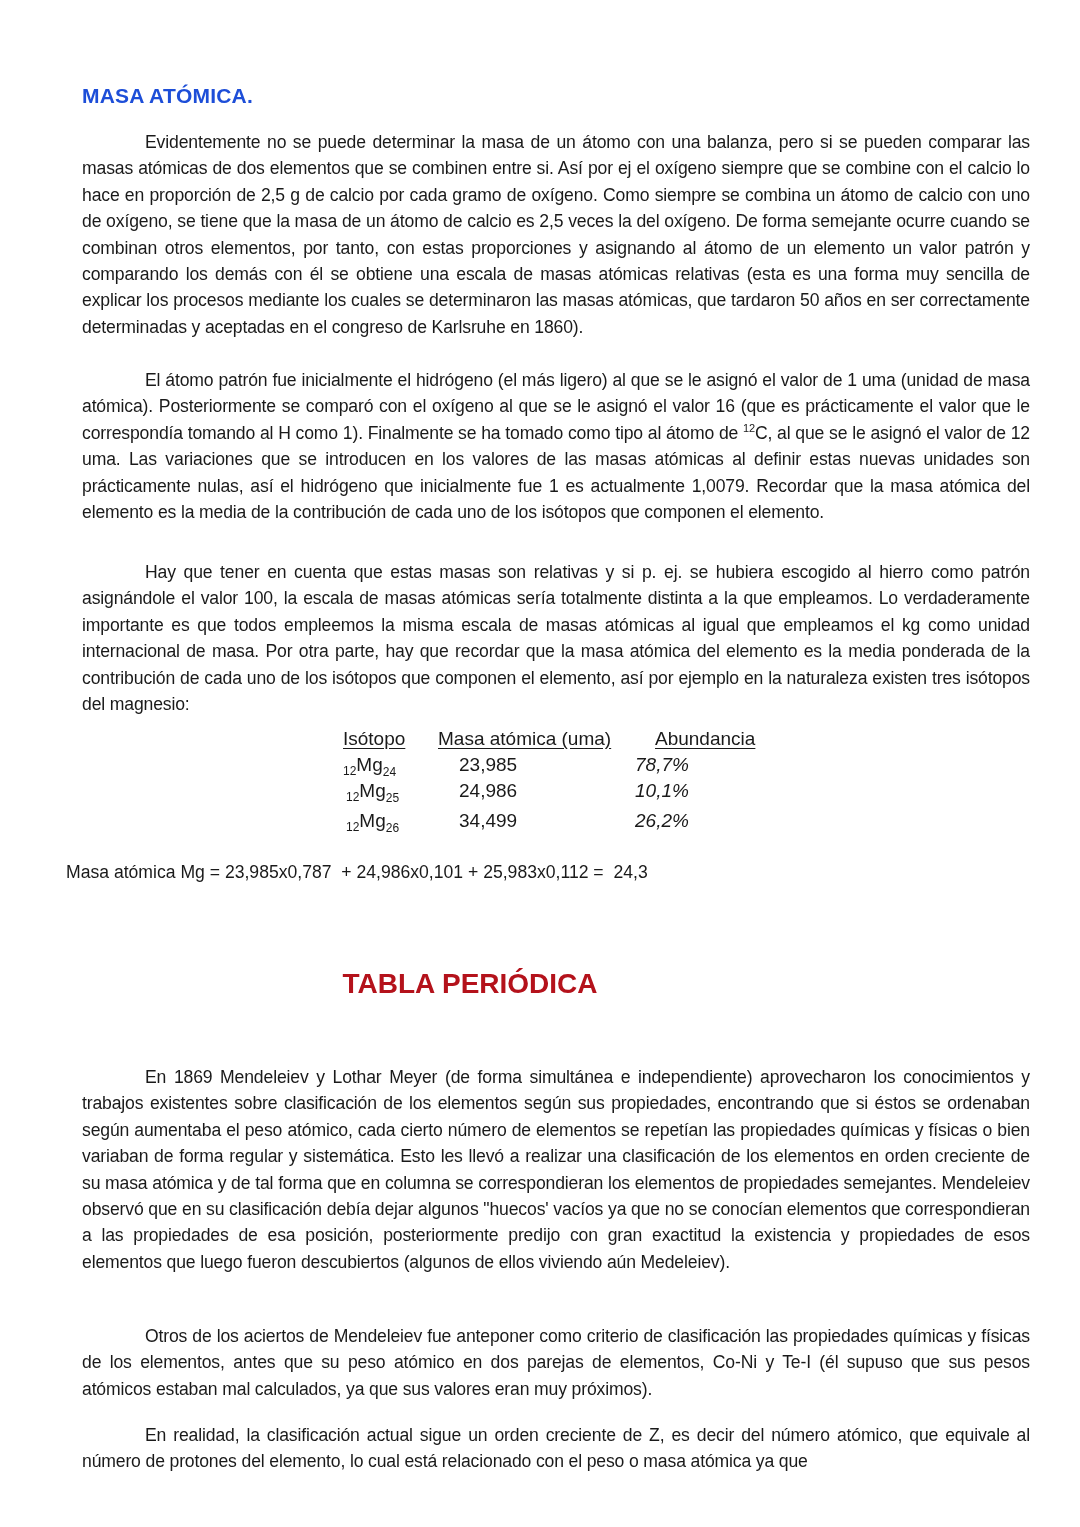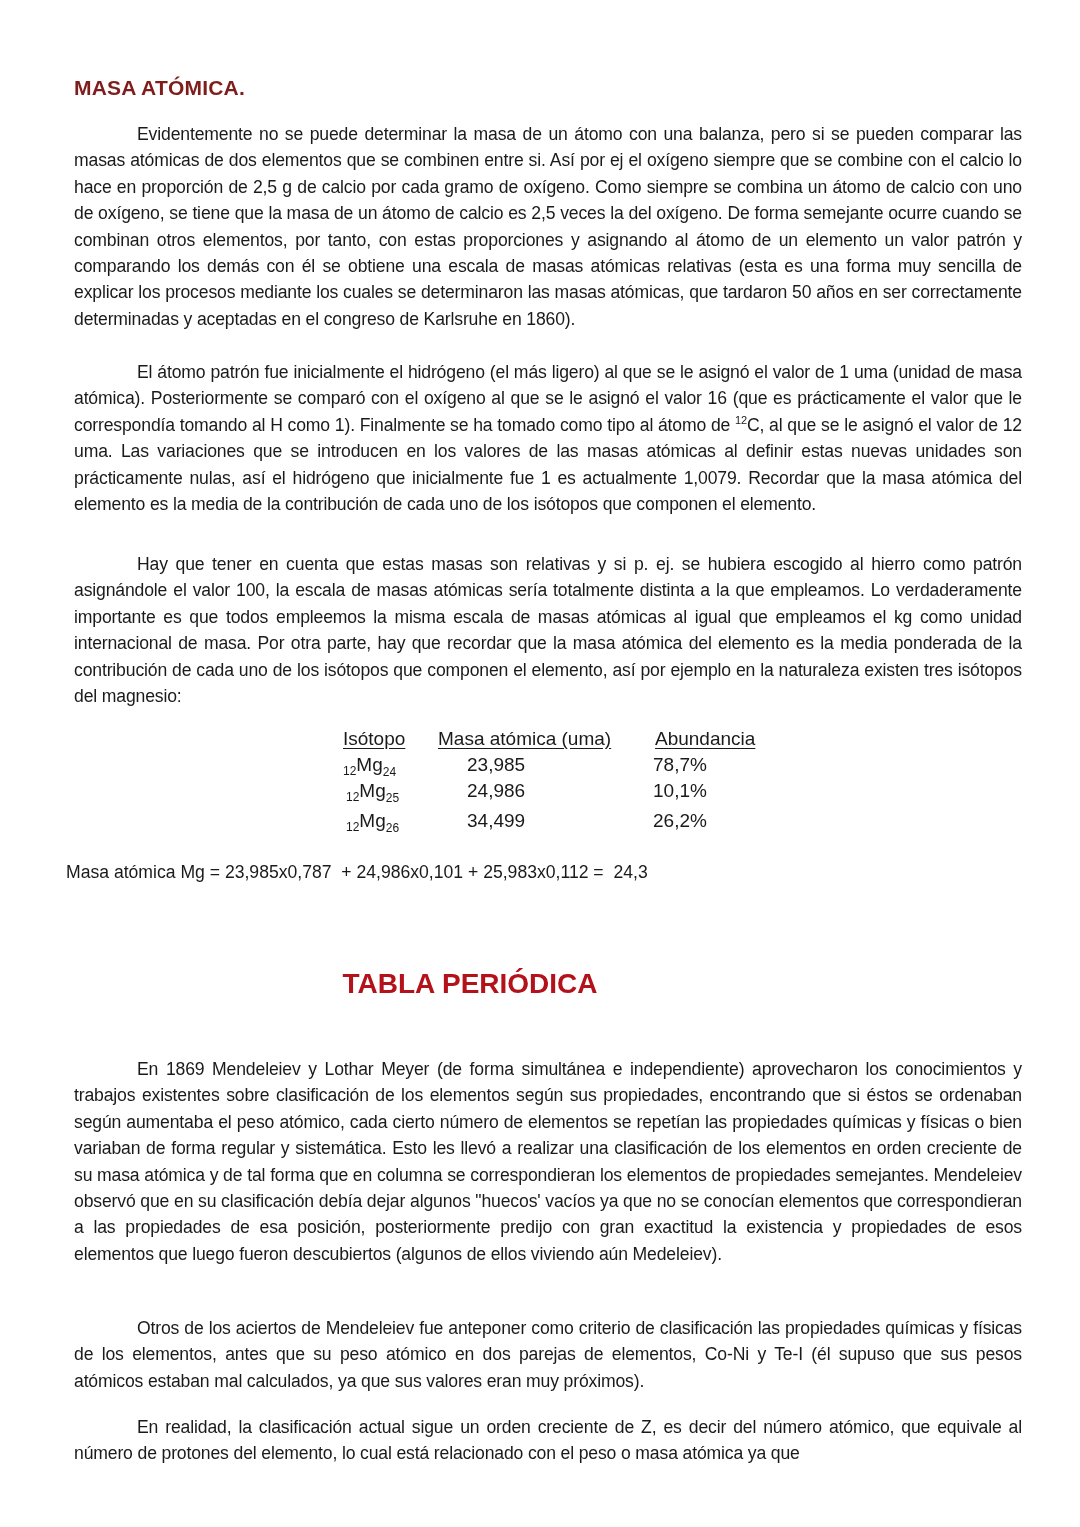--- a/index.html
+++ b/index.html
@@ -1,31 +1,31 @@
 <!DOCTYPE html>
 <html><head>
 <meta charset="utf-8">
 <style>
   html, body { margin: 0; padding: 0; background: #ffffff; }
   body { width: 1080px; height: 1527px; overflow: hidden; position: relative;
          font-family: "Liberation Sans", "DejaVu Sans", sans-serif; color: #1a1a1a; }
-  .h1 { position: absolute; left: 66px; top: 68px; margin: 8px; font-size: 21px; font-weight: bold;
-        color: #7f1d1d; letter-spacing: 0.2px; }
-  .para { position: absolute; left: 66px; width: 948px; margin: 8px; font-size: 17.6px;
+  .h1 { position: absolute; left: 66px; top: 68px; margin: 16px; font-size: 21px; font-weight: bold;
+        color: #1d4ed8; letter-spacing: 0.2px; }
+  .para { position: absolute; left: 66px; width: 948px; margin: 16px; font-size: 17.6px;
           line-height: 26.4px; text-align: justify; text-align-last: left; letter-spacing: -0.15px; }
   .para .indent { display: inline-block; width: 63px; }
   sup { font-size: 11px; line-height: 0; vertical-align: 7px; }
   .tbl { position: absolute; left: 343px; top: 726px; font-size: 19px; line-height: 26px; }
   .tbl .row { position: relative; height: 26px; }
   .tbl .c1 { position: absolute; left: 0; white-space: nowrap; }
   .tbl .c2 { position: absolute; left: 95px; white-space: nowrap; }
   .tbl .c3 { position: absolute; left: 292px; white-space: nowrap; margin-left: 20px; }
   .tbl .hdr span { text-decoration: underline; text-underline-offset: 3px; }
-  .tbl .num2 { position: absolute; left: 124px; white-space: nowrap; }
-  .tbl .num3 { position: absolute; left: 310px; white-space: nowrap; }
+  .tbl .num2 { position: absolute; left: 116px; white-space: nowrap; }
+  .tbl .num3 { position: absolute; left: 292px; white-space: nowrap; font-style: italic; }
   .iso .pre { font-size: 12px; vertical-align: -4px; }
   .iso .post { font-size: 12px; vertical-align: -5px; text-align: center; }
   .formula { position: absolute; left: 66px; top: 862px; font-size: 17.6px; font-weight: normal; margin: 0; white-space: pre; }
   .h2 { position: absolute; left: 0; width: 940px; top: 968px; text-align: center; margin: 0;
         font-size: 28px; font-weight: bold; color: #b4121b; }
 </style>
 </head>
 <body>
 
 <h1 class="h1">MASA ATÓMICA.</h1>

